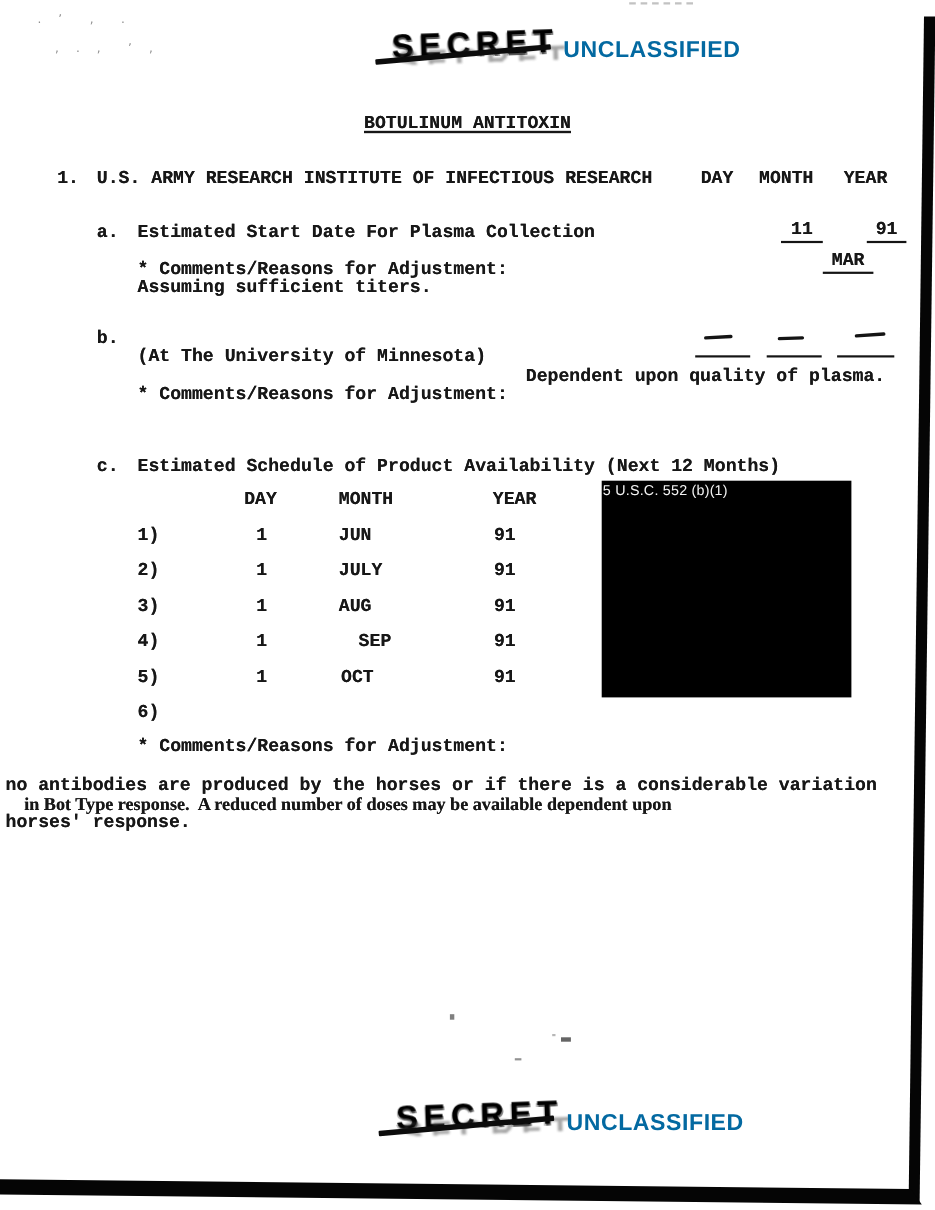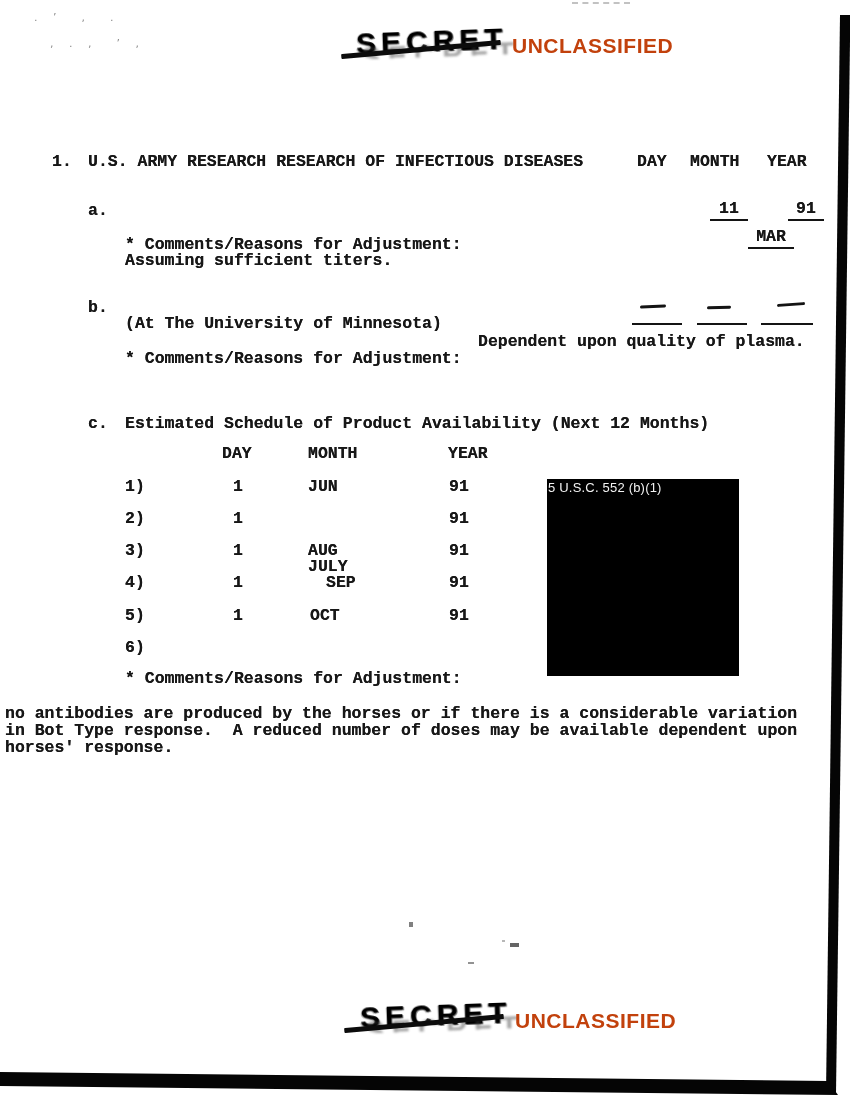--- a/index.html
+++ b/index.html
@@ -10,43 +10,42 @@
     color:#161616;
   }
   .pos { position:absolute; white-space:pre; }
   .mono {
     font:700 16.5px/1.15 "Liberation Mono","DejaVu Sans Mono",monospace;
     color:#171717; text-shadow:0 0 .4px #333;
   }
   .title-text { text-decoration:underline; text-decoration-thickness:2px; text-underline-offset:3px; }
   .unclassified {
     font:700 21px/1 "Liberation Sans","DejaVu Sans",sans-serif;
-    letter-spacing:.5px; color:#c2410c;text-align:center;
+    letter-spacing:.5px; color:#0369a1;text-align:center;
   }
   .stamp-wrap { position:absolute; transform:rotate(-2deg); }
   .stamp-text {
     font:900 30px/1 "Liberation Sans","DejaVu Sans",sans-serif;
     letter-spacing:5px; color:#1c1c1c; filter:blur(.6px) contrast(1.4);
     text-shadow:1px 1px 0 rgba(30,30,30,.5), -1px 1px 0 rgba(70,70,70,.35);
   }
   .stamp-ghost {
     position:absolute; left:5px; top:15px; height:16px; overflow:hidden;
     font:900 29px/1 "Liberation Sans","DejaVu Sans",sans-serif;
     letter-spacing:7px; color:#3a3a3a; opacity:.45; filter:blur(1.1px);
   }
   .strike {
     position:absolute; height:5px; background:#0c0c0c; border-radius:1px;
   }
   .uline { border-bottom:2px solid #141414; text-align:center; display:inline-block; }
   .blankline { position:absolute; border-bottom:2px solid #141414; height:10px; }
   .tick { position:absolute; height:3px; background:#141414; border-radius:2px; }
   .redaction {
-    position:absolute; left:547px; top:437px; width:192px; height:197px;
+    position:absolute; left:547px; top:437px; width:227px; height:197px;
     background:#000;
-    margin-top:42px;
   }
   .redaction-label {
     position:absolute; left:1px; top:1px; color:#f2f2f2;
     font:400 13px/1.2 "Liberation Sans","DejaVu Sans",sans-serif;
     letter-spacing:.2px;
   }
   .pencil { color:#8f8f8f; font:400 11px/1 "DejaVu Sans",sans-serif; letter-spacing:6px; }
   .speck { position:absolute; background:#4a4a4a; }
   svg.scanedges { position:absolute; left:0; top:0; pointer-events:none; }
 </style>
@@ -65,28 +64,32 @@
   <div class="pos pencil" style="left:34px; top:12px;">. ’  ,  .</div>
   <div class="pos pencil" style="left:50px; top:38px;">, . ,  ’ ,</div>
 
   <div class="stamp-wrap" style="left:356px; top:26px;">
     <div class="stamp-text">SECRET</div>
     <div class="stamp-ghost">SECRET</div>
   </div>
   <div class="strike" style="left:341px; top:47px; width:160px; transform:rotate(-5deg);"></div>
   <div class="pos unclassified" style="left:512px; top:35px;">UNCLASSIFIED</div>
 
+  <div class="pos mono" style="left:0; top:103px; width:850px; text-align:center; white-space:normal;">
+    <span class="title-text">BOTULINUM ANTITOXIN</span>
+  </div>
 
   <div class="pos mono" style="left:52px; top:153px;">1.</div>
-  <div class="pos mono" style="left:88px; top:153px;">U.S. ARMY RESEARCH RESEARCH OF INFECTIOUS DISEASES</div>
+  <div class="pos mono" style="left:88px; top:153px;">U.S. ARMY RESEARCH INSTITUTE OF INFECTIOUS RESEARCH</div>
   <div class="pos mono" style="left:637px; top:153px;">DAY</div>
   <div class="pos mono" style="left:690px; top:153px;">MONTH</div>
   <div class="pos mono" style="left:767px; top:153px;">YEAR</div>
 
   <div class="pos mono" style="left:88px;  top:202px;">a.</div>
+  <div class="pos mono" style="left:125px; top:202px;">Estimated Start Date For Plasma Collection</div>
   <div class="pos mono" style="left:710px; top:200px;"><span class="uline" style="min-width:38px;">11</span></div>
   <div class="pos mono" style="left:748px; top:200px;margin-top:28px;"><span class="uline" style="min-width:46px;">MAR</span></div>
   <div class="pos mono" style="left:788px; top:200px;"><span class="uline" style="min-width:36px;">91</span></div>
   <div class="pos mono" style="left:125px; top:236px;">* Comments/Reasons for Adjustment:</div>
   <div class="pos mono" style="left:125px; top:252px;">Assuming sufficient titers.</div>
 
   <div class="pos mono" style="left:88px;  top:299px;">b.</div>
   <div class="pos mono" style="left:125px; top:315px;">(At The University of Minnesota)</div>
 
   <div class="blankline" style="left:632px; top:313px; width:50px;"></div>
@@ -113,21 +116,21 @@
   <div>
     <div>
       <span class="pos mono" style="left:125px; top:478px;">1)</span>
       <span class="pos mono" style="left:233px; top:478px;">1</span>
       <span class="pos mono" style="left:308px; top:478px;">JUN</span>
       <span class="pos mono" style="left:449px; top:478px;">91</span>
     </div>
     <div>
       <span class="pos mono" style="left:125px; top:510px;">2)</span>
       <span class="pos mono" style="left:233px; top:510px;">1</span>
-      <span class="pos mono" style="left:308px; top:510px;margin-top:48px;">JULY</span>
+      <span class="pos mono" style="left:308px; top:510px;">JULY</span>
       <span class="pos mono" style="left:449px; top:510px;">91</span>
     </div>
     <div>
       <span class="pos mono" style="left:125px; top:542px;">3)</span>
       <span class="pos mono" style="left:233px; top:542px;">1</span>
       <span class="pos mono" style="left:308px; top:542px;">AUG</span>
       <span class="pos mono" style="left:449px; top:542px;">91</span>
     </div>
     <div>
       <span class="pos mono" style="left:125px; top:574px;">4)</span>
@@ -141,21 +144,21 @@
       <span class="pos mono" style="left:310px; top:607px;">OCT</span>
       <span class="pos mono" style="left:449px; top:607px;">91</span>
     </div>
     <div>
       <span class="pos mono" style="left:125px; top:639px;">6)</span>
     </div>
   </div>
 
   <div class="pos mono" style="left:125px; top:670px;">* Comments/Reasons for Adjustment:</div>
   <div class="pos mono" style="left:5px;   top:705px;">no antibodies are produced by the horses or if there is a considerable variation</div>
-  <div class="pos mono" style="left:5px;   top:722px;">in Bot Type response.  A reduced number of doses may be available dependent upon</div>
+  <div class="pos mono" style="left:22px;   top:722px;font-family:Liberation Serif, serif;">in Bot Type response.  A reduced number of doses may be available dependent upon</div>
   <div class="pos mono" style="left:5px;   top:739px;">horses' response.</div>
 
   <div class="speck" style="left:409px; top:922px; width:4px; height:5px; opacity:.7;"></div>
   <div class="speck" style="left:510px; top:943px; width:9px; height:4px; opacity:.85;"></div>
   <div class="speck" style="left:502px; top:940px; width:3px; height:2px; opacity:.4;"></div>
   <div class="speck" style="left:468px; top:962px; width:6px; height:2px; opacity:.6;"></div>
 
   <div class="stamp-wrap" style="left:360px; top:1000px;">
     <div class="stamp-text">SECRET</div>
     <div class="stamp-ghost">SECRET</div>

